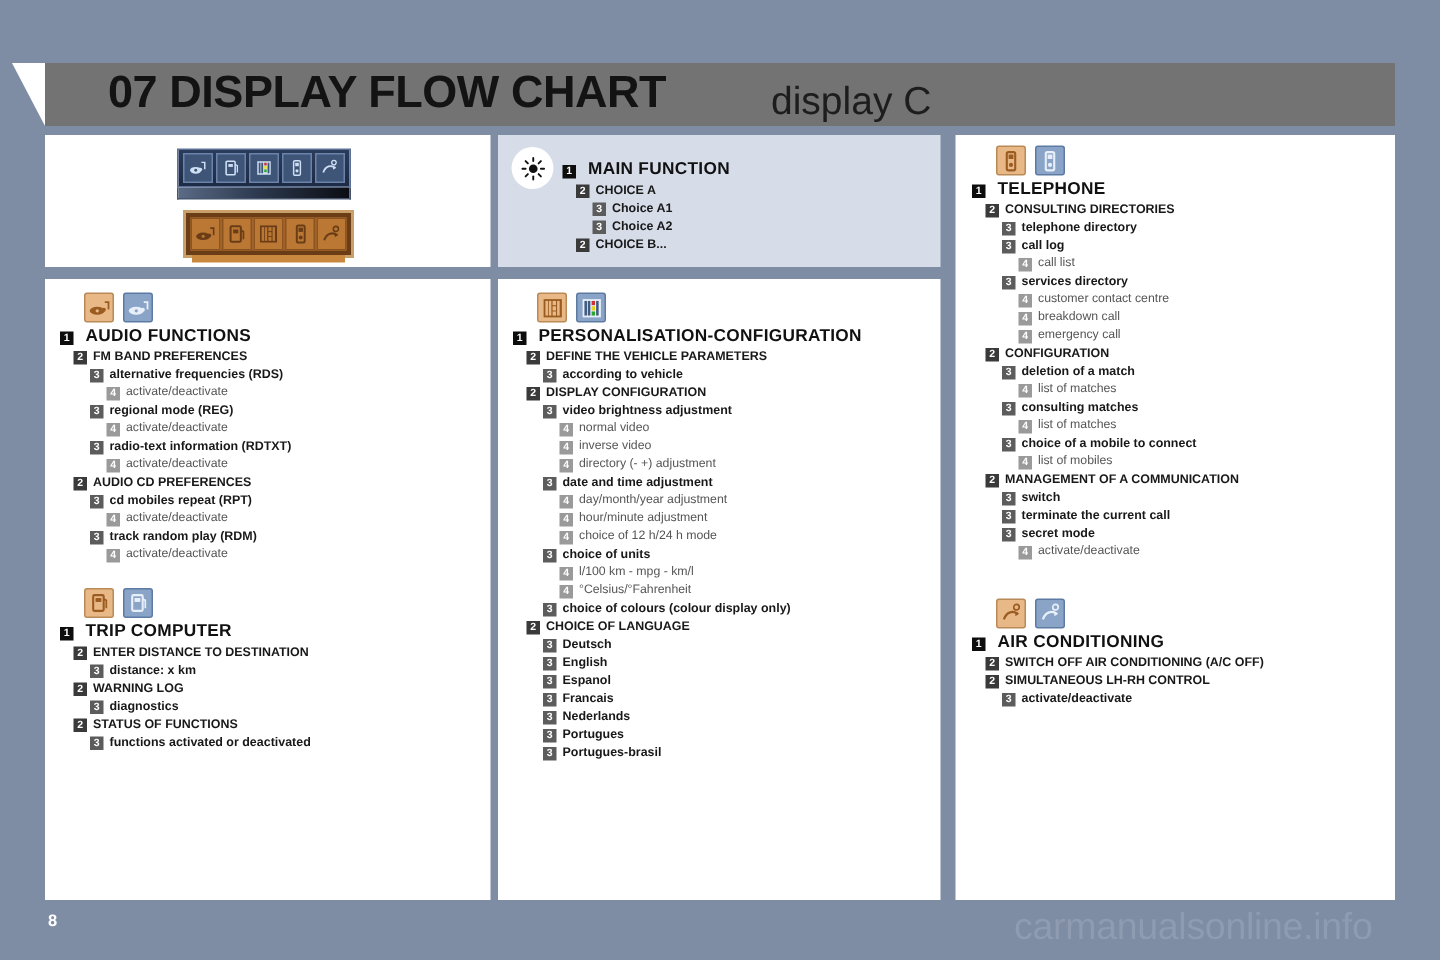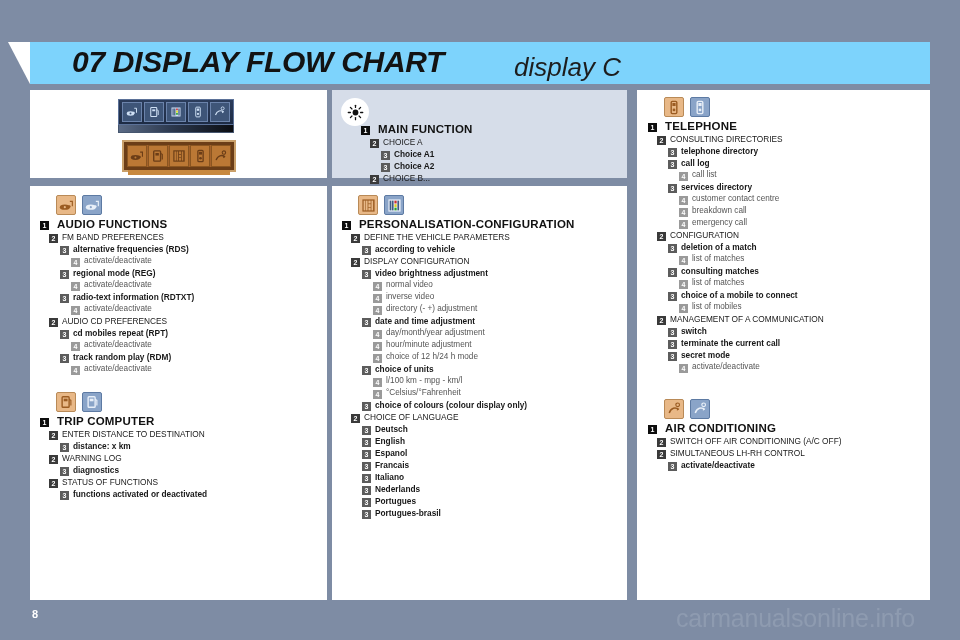--- a/index.html
+++ b/index.html
@@ -7,22 +7,21 @@
     width: 960px; height: 640px;
     background: #7e8ca4;
     font-family: "Liberation Sans", sans-serif;
     overflow: hidden;
   }
   #page { position: relative; width: 960px; height: 640px; background: #7e8ca4; }
 
   
   .header-band {
     position: absolute; left: 30px; top: 42px; width: 900px; height: 42px;
-    background: #7dd3fc;
-    font-style: italic;
+    background: #737373;
   }
   .header-band:before {
     content: ""; position: absolute; left: -22px; top: 0; width: 0; height: 0;
     border-top: 42px solid #ffffff; border-left: 22px solid transparent;
   }
   .header-title {
     position: absolute; left: 42px; top: 3px;
     font-size: 30px; font-weight: bold; color: #131313;
     letter-spacing: -0.3px; white-space: nowrap;
   }
@@ -102,21 +101,21 @@
     text-align: center; line-height: 9px; margin-right: 4px;
     margin-top: 1px; font-family: "Liberation Sans", sans-serif;
   }
   .b1 { background: #0d0d0d; }
   .b2 { background: #3a3a3a; }
   .b3 { background: #5c5c5c; }
   .b4 { background: #9a9a9a; }
 
   .txt { white-space: nowrap; }
   .lvl1 .txt { font-size: 11.5px; font-weight: bold; color: #111; letter-spacing: .2px; }
-  .lvl2 .txt { font-size: 8.3px;  font-weight: normal; color: #181818; }
+  .lvl2 .txt { font-size: 8.3px;  font-weight: bold; color: #181818; }
   .lvl3 .txt { font-size: 8.3px;  font-weight: bold; color: #181818; }
   .lvl4 .txt { font-size: 8.2px;  font-weight: normal; color: #555; }
 
   .lvl1 { margin-left: 0px;  margin-top: 4px; }
   .lvl2 { margin-left: 9px; }
   .lvl3 { margin-left: 20px; }
   .lvl4 { margin-left: 31px; }
 
   .lvl1 .badge { margin-right: 8px; margin-top: 2px; }
 
@@ -377,21 +376,21 @@
           <line x1="10" y1="16" x2="10" y2="18.5"></line>
         <line x1="1.5" y1="10" x2="4" y2="10"></line>
           <line x1="16" y1="10" x2="18.5" y2="10"></line>
         <line x1="4" y1="4" x2="5.8" y2="5.8"></line>
           <line x1="14.2" y1="14.2" x2="16" y2="16"></line>
         <line x1="16" y1="4" x2="14.2" y2="5.8"></line>
           <line x1="4" y1="16" x2="5.8" y2="14.2"></line>
       </g>
     </svg>
   </div>
-  <div class="block" style="left:361px; top:104px; width:240px;margin-top:16px;">
+  <div class="block" style="left:375px; top:104px; width:240px;">
     <ul class="tree">
         <li class="row lvl1">
           <span class="badge b1">1</span>
           <span class="txt">MAIN FUNCTION</span>
         </li>
         <li class="row lvl2">
           <span class="badge b2">2</span>
           <span class="txt">CHOICE A</span>
         </li>
         <li class="row lvl3">
@@ -515,24 +514,20 @@
         <li class="row lvl3">
           <span class="badge b3">3</span>
           <span class="txt">Espanol</span>
         </li>
         <li class="row lvl3">
           <span class="badge b3">3</span>
           <span class="txt">Francais</span>
         </li>
         <li class="row lvl3">
           <span class="badge b3">3</span>
-          <span class="txt">Italiano</span>
-        </li>
-        <li class="row lvl3">
-          <span class="badge b3">3</span>
           <span class="txt">Nederlands</span>
         </li>
         <li class="row lvl3">
           <span class="badge b3">3</span>
           <span class="txt">Portugues</span>
         </li>
         <li class="row lvl3">
           <span class="badge b3">3</span>
           <span class="txt">Portugues-brasil</span>
         </li>

